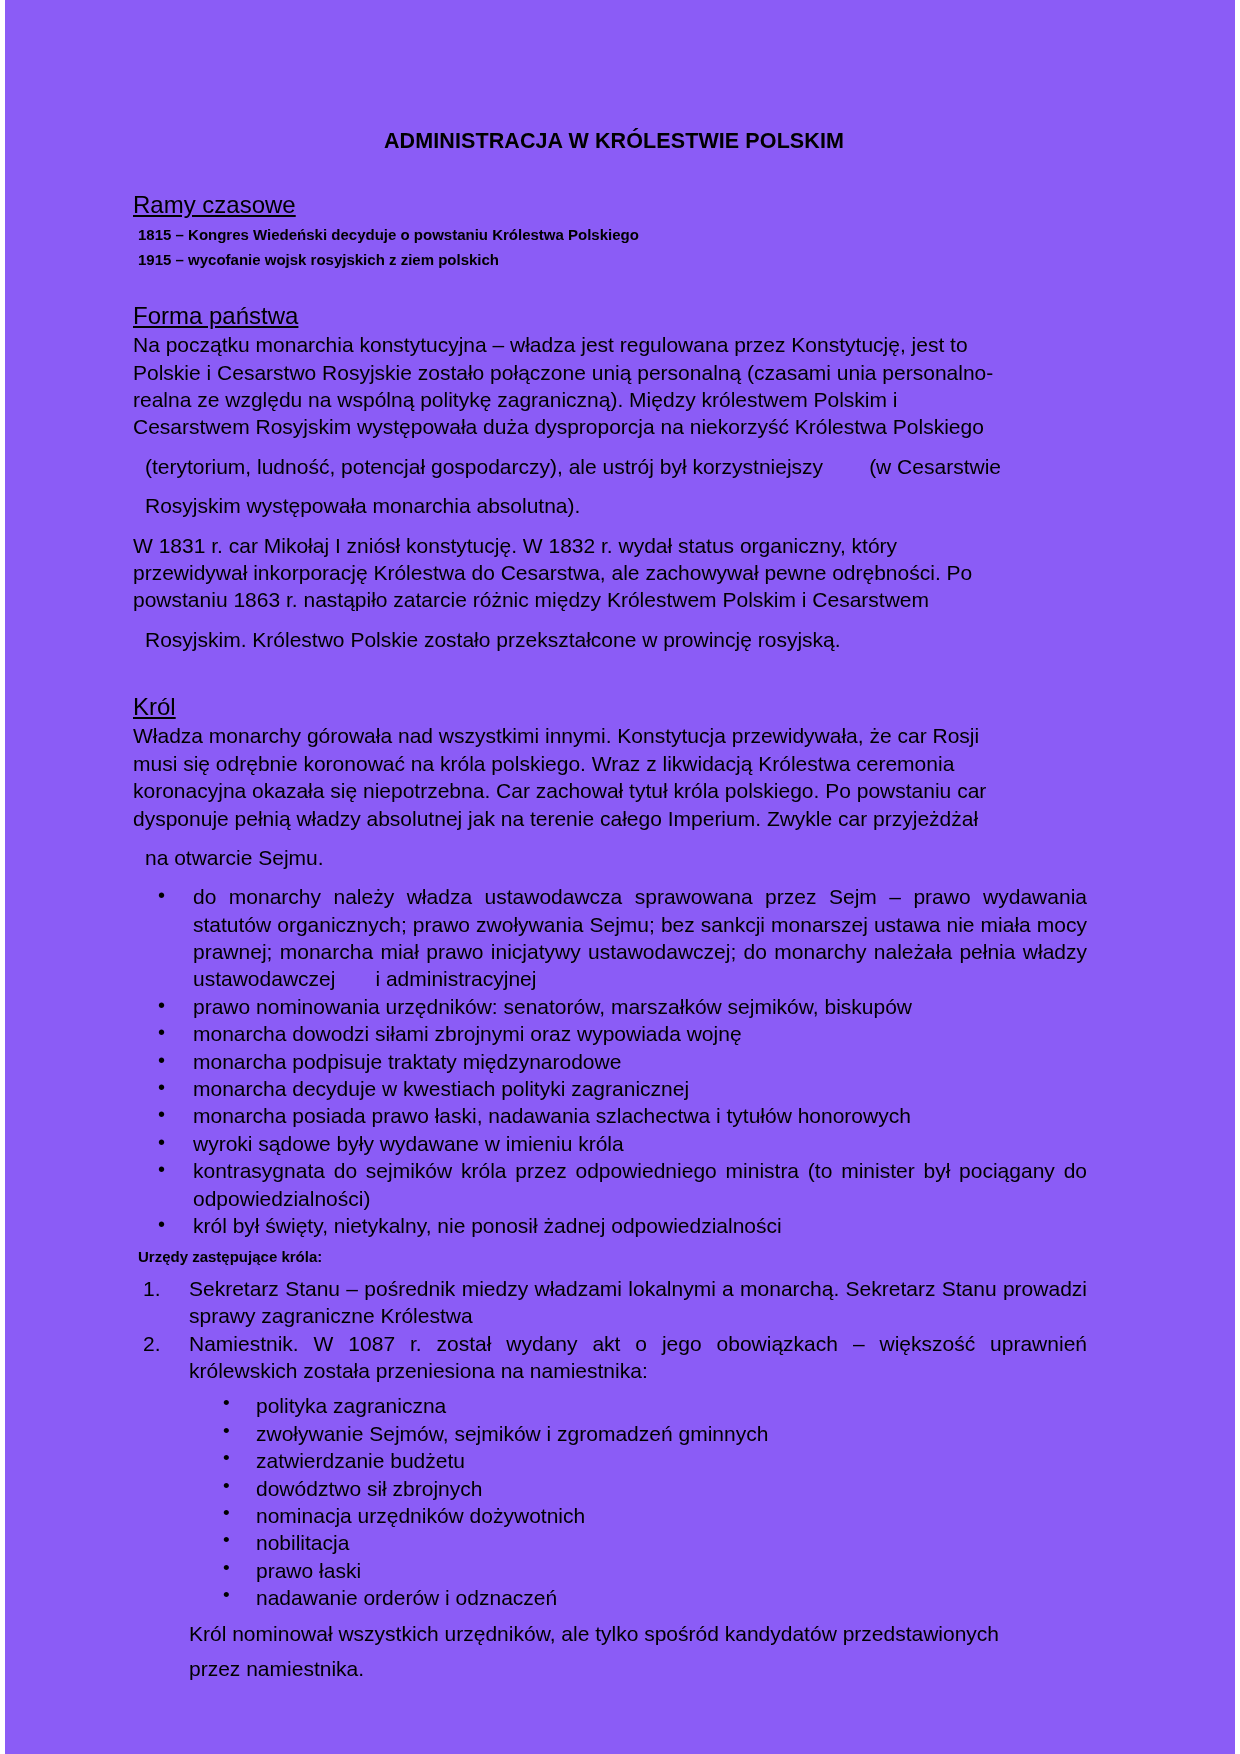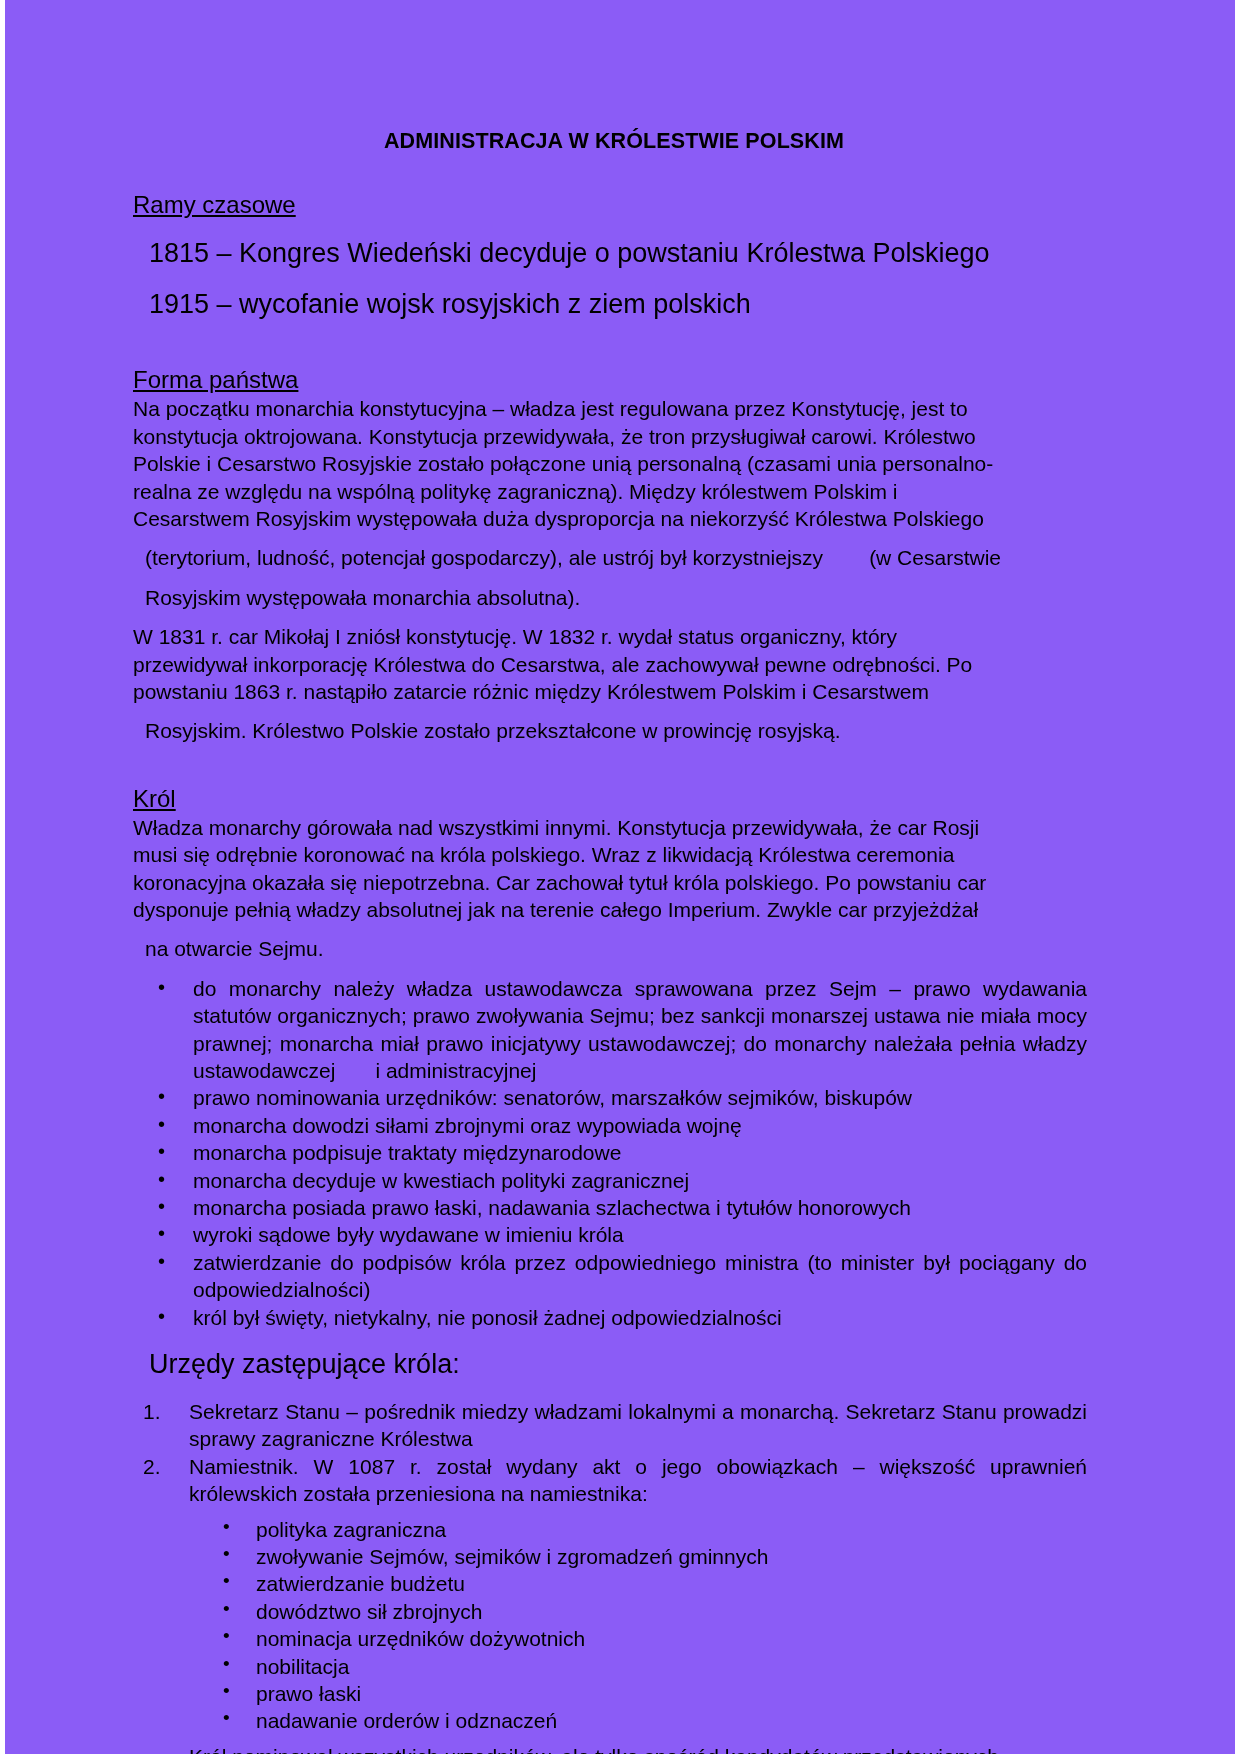--- a/index.html
+++ b/index.html
@@ -34,24 +34,25 @@
     font-size: 24px;
     font-weight: normal;
     line-height: 1.30;
     margin: 0;
     display: block;
   }
   .section-heading span.u {
     text-decoration: underline;
   }
   p.body-line {
-    font-size: 27px;
+    font-size: 15px;
     line-height: 1.30;
-    margin: 16px;
-    text-align: left;
+    margin: 5px;
+    text-align: left;
+    font-weight: bold;
   }
   p.para {
     font-size: 21px;
     line-height: 1.305;
     margin: 0;
     text-align: justify;
     text-justify: inter-word;
   }
   p.para-last,
   p.para-noj {
@@ -148,21 +149,20 @@
 
   <div class="section-heading"><span class="u">Ramy czasowe</span></div>
   <p class="body-line">1815 – Kongres Wiedeński decyduje o powstaniu Królestwa Polskiego</p>
   <p class="body-line">1915 – wycofanie wojsk rosyjskich z ziem polskich</p>
 
   <div class="gap"></div>
 
   <div class="section-heading"><span class="u">Forma państwa</span></div>
 
   <p class="para">Na początku monarchia konstytucyjna – władza jest regulowana przez Konstytucję, jest to</p>
-  <p class="para">konstytucja oktrojowana. Konstytucja przewidywała, że tron przysługiwał carowi. Królestwo</p>
   <p class="para">Polskie i Cesarstwo Rosyjskie zostało połączone unią personalną (czasami unia personalno-</p>
   <p class="para">realna ze względu na wspólną politykę zagraniczną). Między królestwem Polskim i</p>
   <p class="para">Cesarstwem Rosyjskim występowała duża dysproporcja na niekorzyść Królestwa Polskiego</p>
   <p class="para-noj"><span>(terytorium, ludność, potencjał gospodarczy), ale ustrój był korzystniejszy</span><span class="wide-space"></span><span>(w Cesarstwie</span></p>
   <p class="para-noj">Rosyjskim występowała monarchia absolutna).</p>
 
   <p class="para">W 1831 r. car Mikołaj I zniósł konstytucję. W 1832 r. wydał status organiczny, który</p>
   <p class="para">przewidywał inkorporację Królestwa do Cesarstwa, ale zachowywał pewne odrębności. Po</p>
   <p class="para">powstaniu 1863 r. nastąpiło zatarcie różnic między Królestwem Polskim i Cesarstwem</p>
   <p class="para-noj">Rosyjskim. Królestwo Polskie zostało przekształcone w prowincję rosyjską.</p>
@@ -184,21 +184,21 @@
       <span>miała mocy prawnej; monarcha miał prawo inicjatywy ustawodawczej; do monarchy</span>
       <span>należała pełnia władzy ustawodawczej</span><span class="wide-space-sm"></span><span>i administracyjnej</span>
     </li>
     <li class="noj">prawo nominowania urzędników: senatorów, marszałków sejmików, biskupów</li>
     <li class="noj">monarcha dowodzi siłami zbrojnymi oraz wypowiada wojnę</li>
     <li class="noj">monarcha podpisuje traktaty międzynarodowe</li>
     <li class="noj">monarcha decyduje w kwestiach polityki zagranicznej</li>
     <li class="noj">monarcha posiada prawo łaski, nadawania szlachectwa i tytułów honorowych</li>
     <li class="noj">wyroki sądowe były wydawane w imieniu króla</li>
     <li>
-      <span>zatwierdzanie do podpisów króla przez odpowiedniego ministra (to minister był</span>
+      <span>kontrasygnata do sejmików króla przez odpowiedniego ministra (to minister był</span>
       <span>pociągany do odpowiedzialności)</span>
     </li>
     <li class="noj">król był święty, nietykalny, nie ponosił żadnej odpowiedzialności</li>
   </ul>
 
   <p class="body-line">Urzędy zastępujące króla:</p>
 
   <ol class="numbered">
     <li>
       <span>Sekretarz Stanu – pośrednik miedzy władzami lokalnymi a monarchą. Sekretarz Stanu</span>

